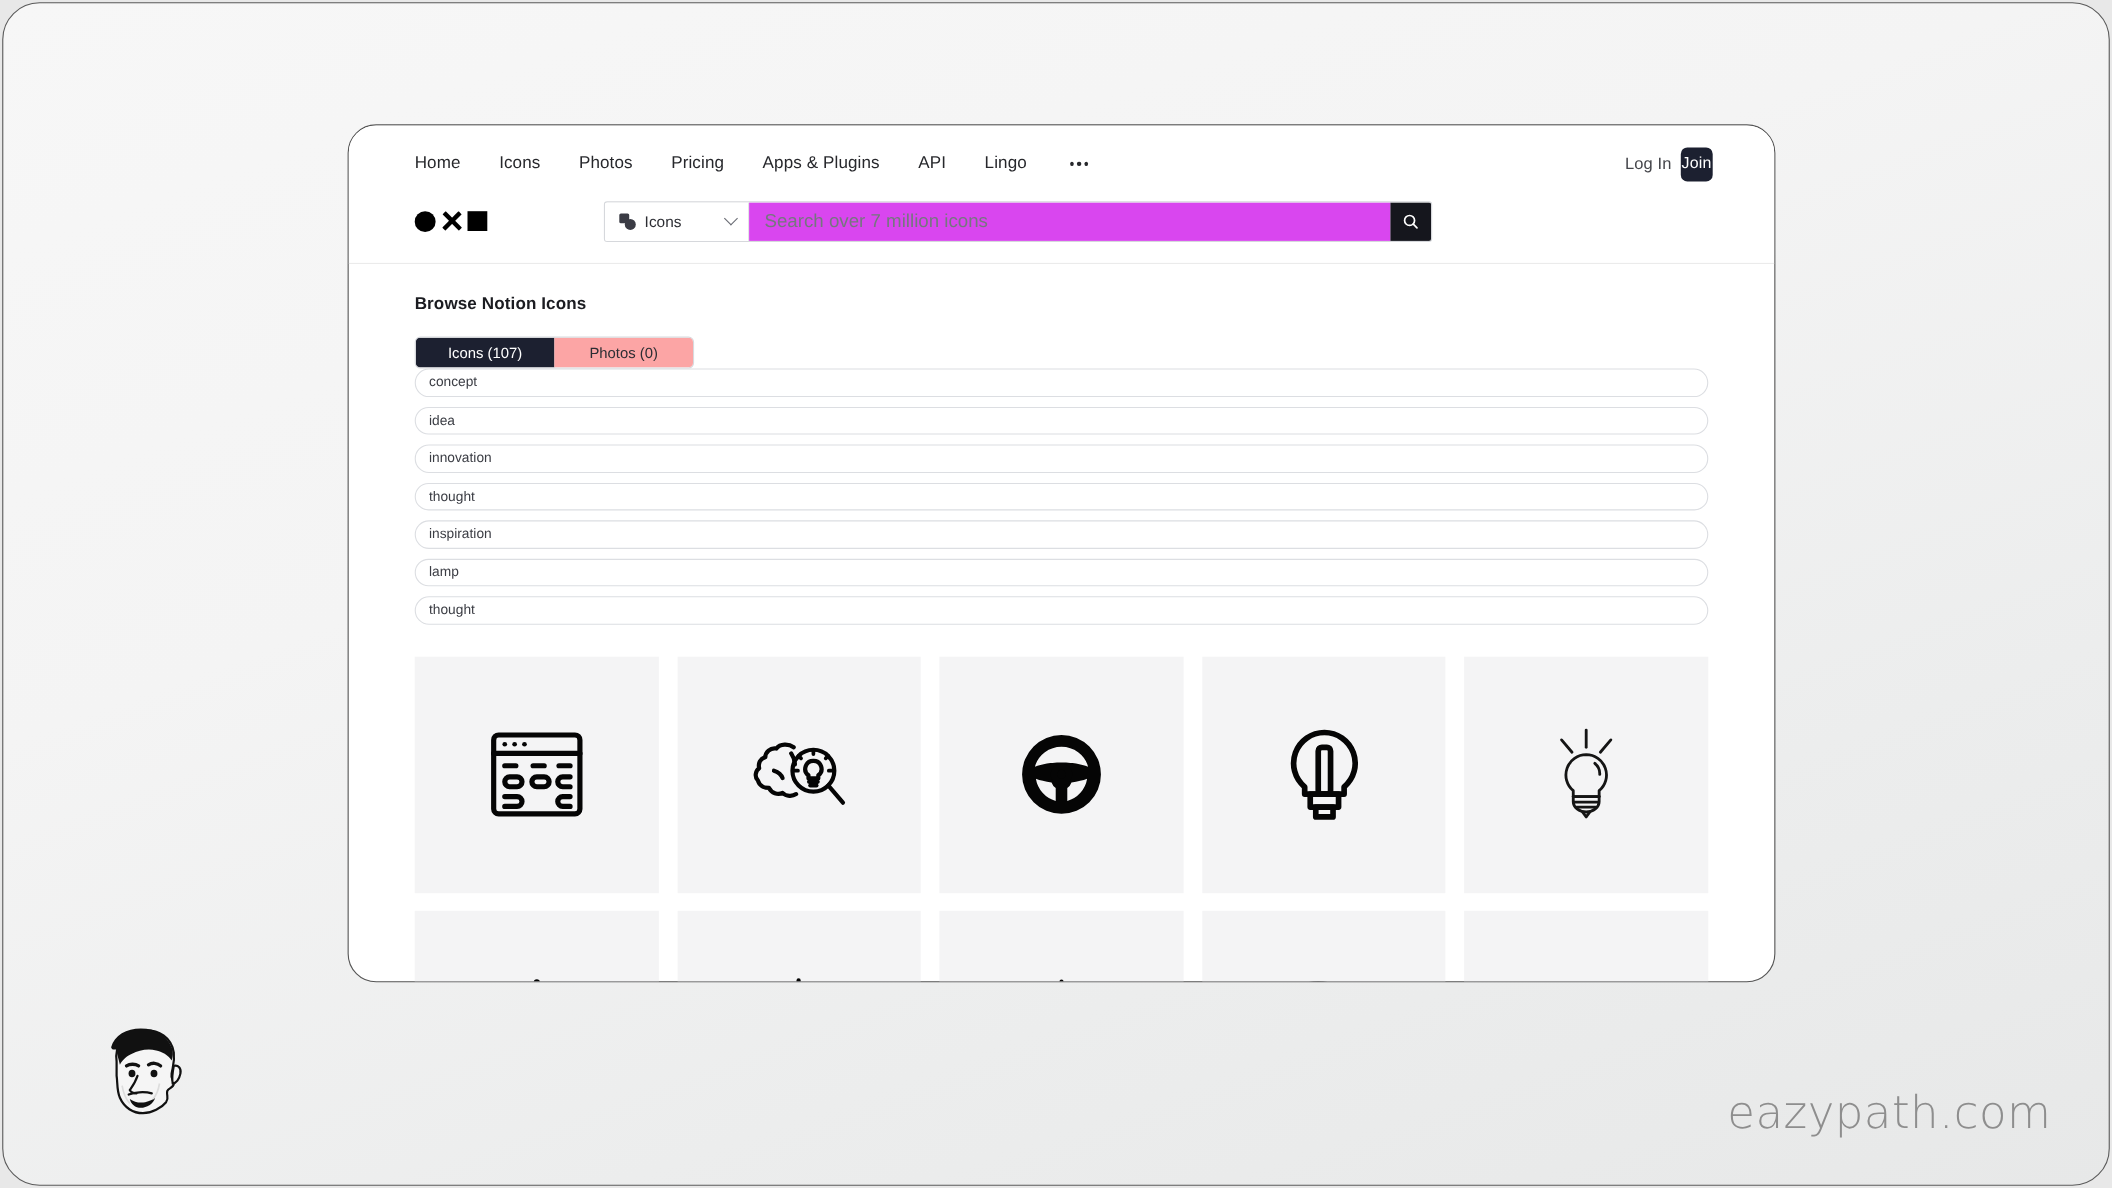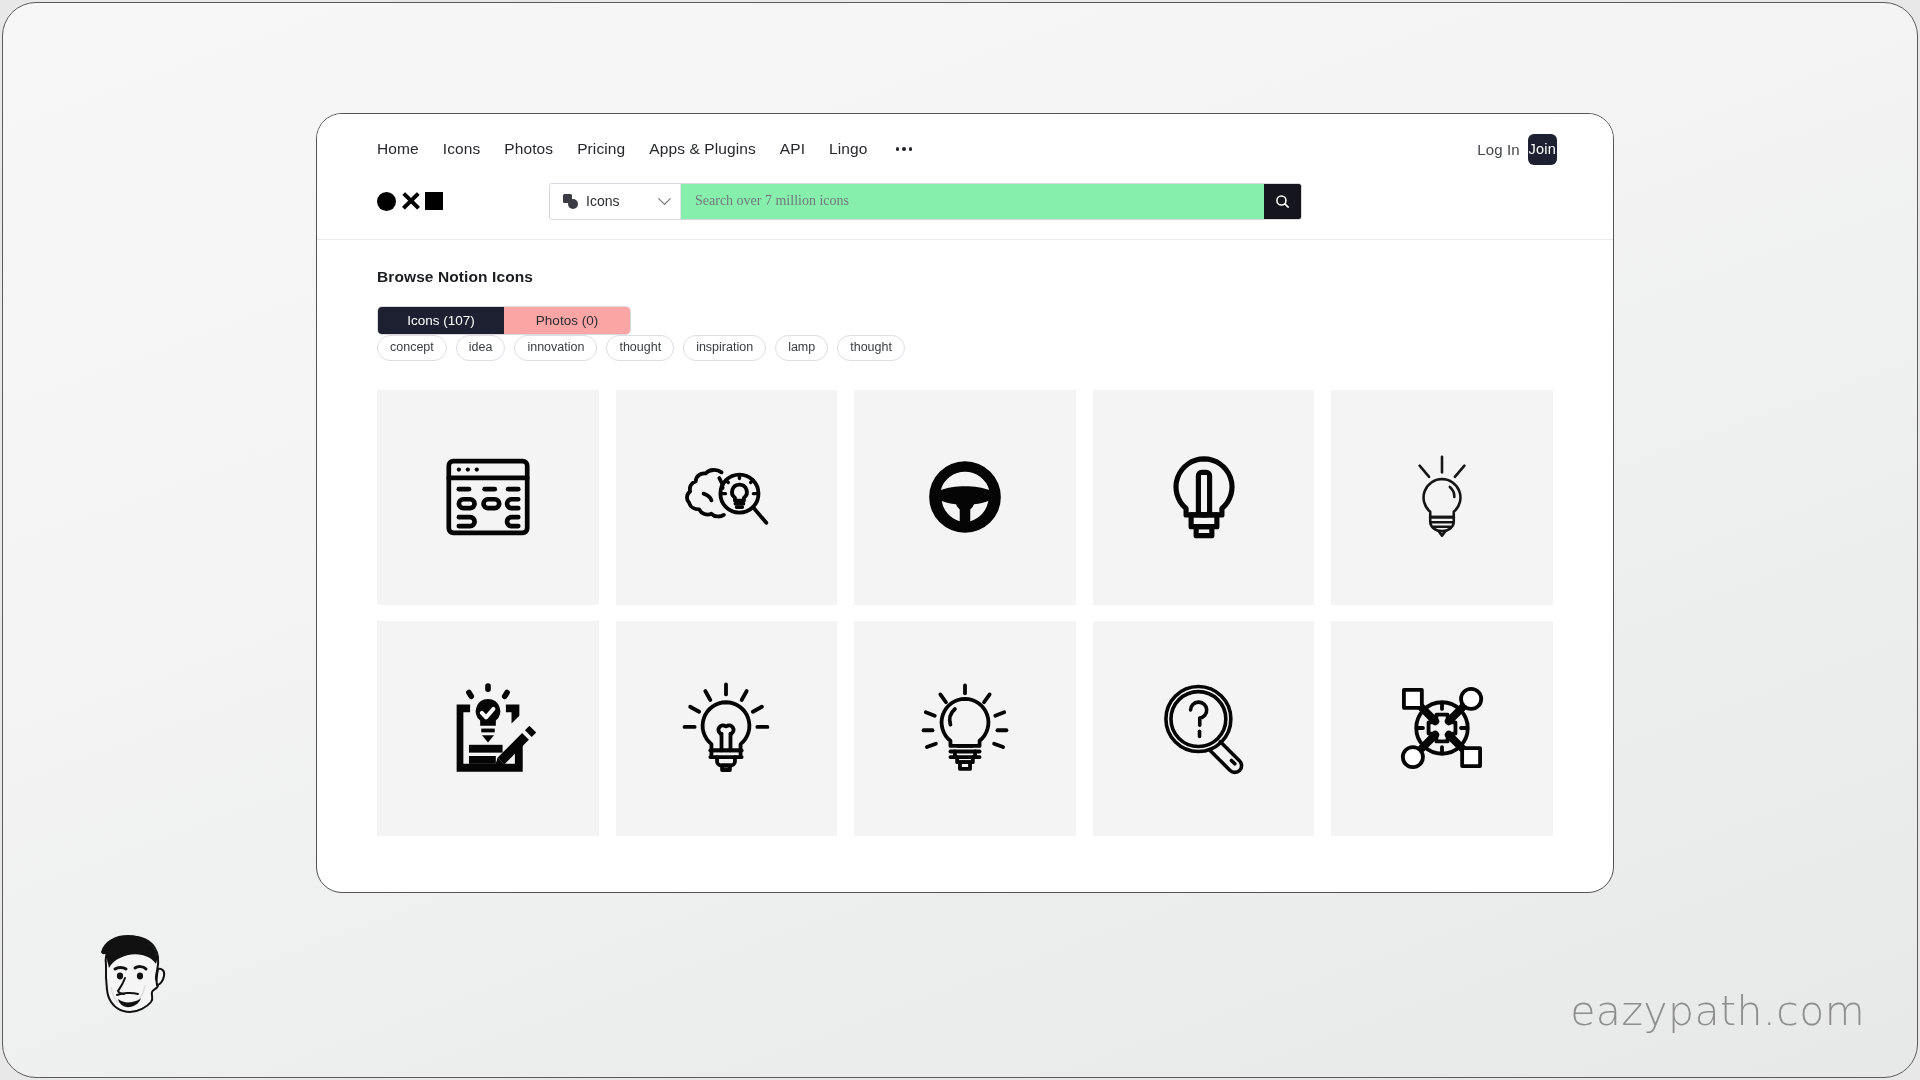--- a/index.html
+++ b/index.html
@@ -60,21 +60,21 @@
     top: 22px;
     right: 56px;
     height: 26px;
     display: flex;
     align-items: center;
   }
 
   .nav-links {
     display: flex;
     align-items: center;
-    gap: 24px;
+    gap: 35px;
   }
 
   .nav-link {
     font-size: 15.5px;
     color: #27282c;
     letter-spacing: 0.1px;
     line-height: 1;
     cursor: pointer;
     white-space: nowrap;
   }
@@ -215,25 +215,25 @@
     border-right: 1.4px solid #6a6c74;
     border-bottom: 1.4px solid #6a6c74;
     transform: rotate(45deg) translate(-2px,-2px);
     flex: none;
   }
 
   .search-input {
     flex: 1;
     border: none;
     outline: none;
-    font-size: 14px;
-    font-family: Liberation Serif, serif;
+    font-size: 17px;
+    font-family: Liberation Sans, sans-serif;
     color: #2c2d33;
     padding: 0 14px;
-    background: #86efac;
+    background: #d946ef;
   }
   .search-input::placeholder { color: #75777e; }
 
   .search-btn {
     width: 37px;
     background: #15161d;
     border: none;
     display: flex;
     align-items: center;
     justify-content: center;
@@ -275,20 +275,21 @@
   .tab.active {
     background: #1c2030;
     color: #ffffff;
   }
 
   .tags {
     display: flex;
     gap: 9px;
     flex-wrap: wrap;
     margin-bottom: 29px;
+    flex-direction: column;
   }
   .tag {
     border: 1px solid #dcdee2;
     border-radius: 13px;
     padding: 5px 12px 6px;
     font-size: 12.5px;
     color: #3b3d44;
     background: #fff;
     cursor: pointer;
     line-height: 1;

